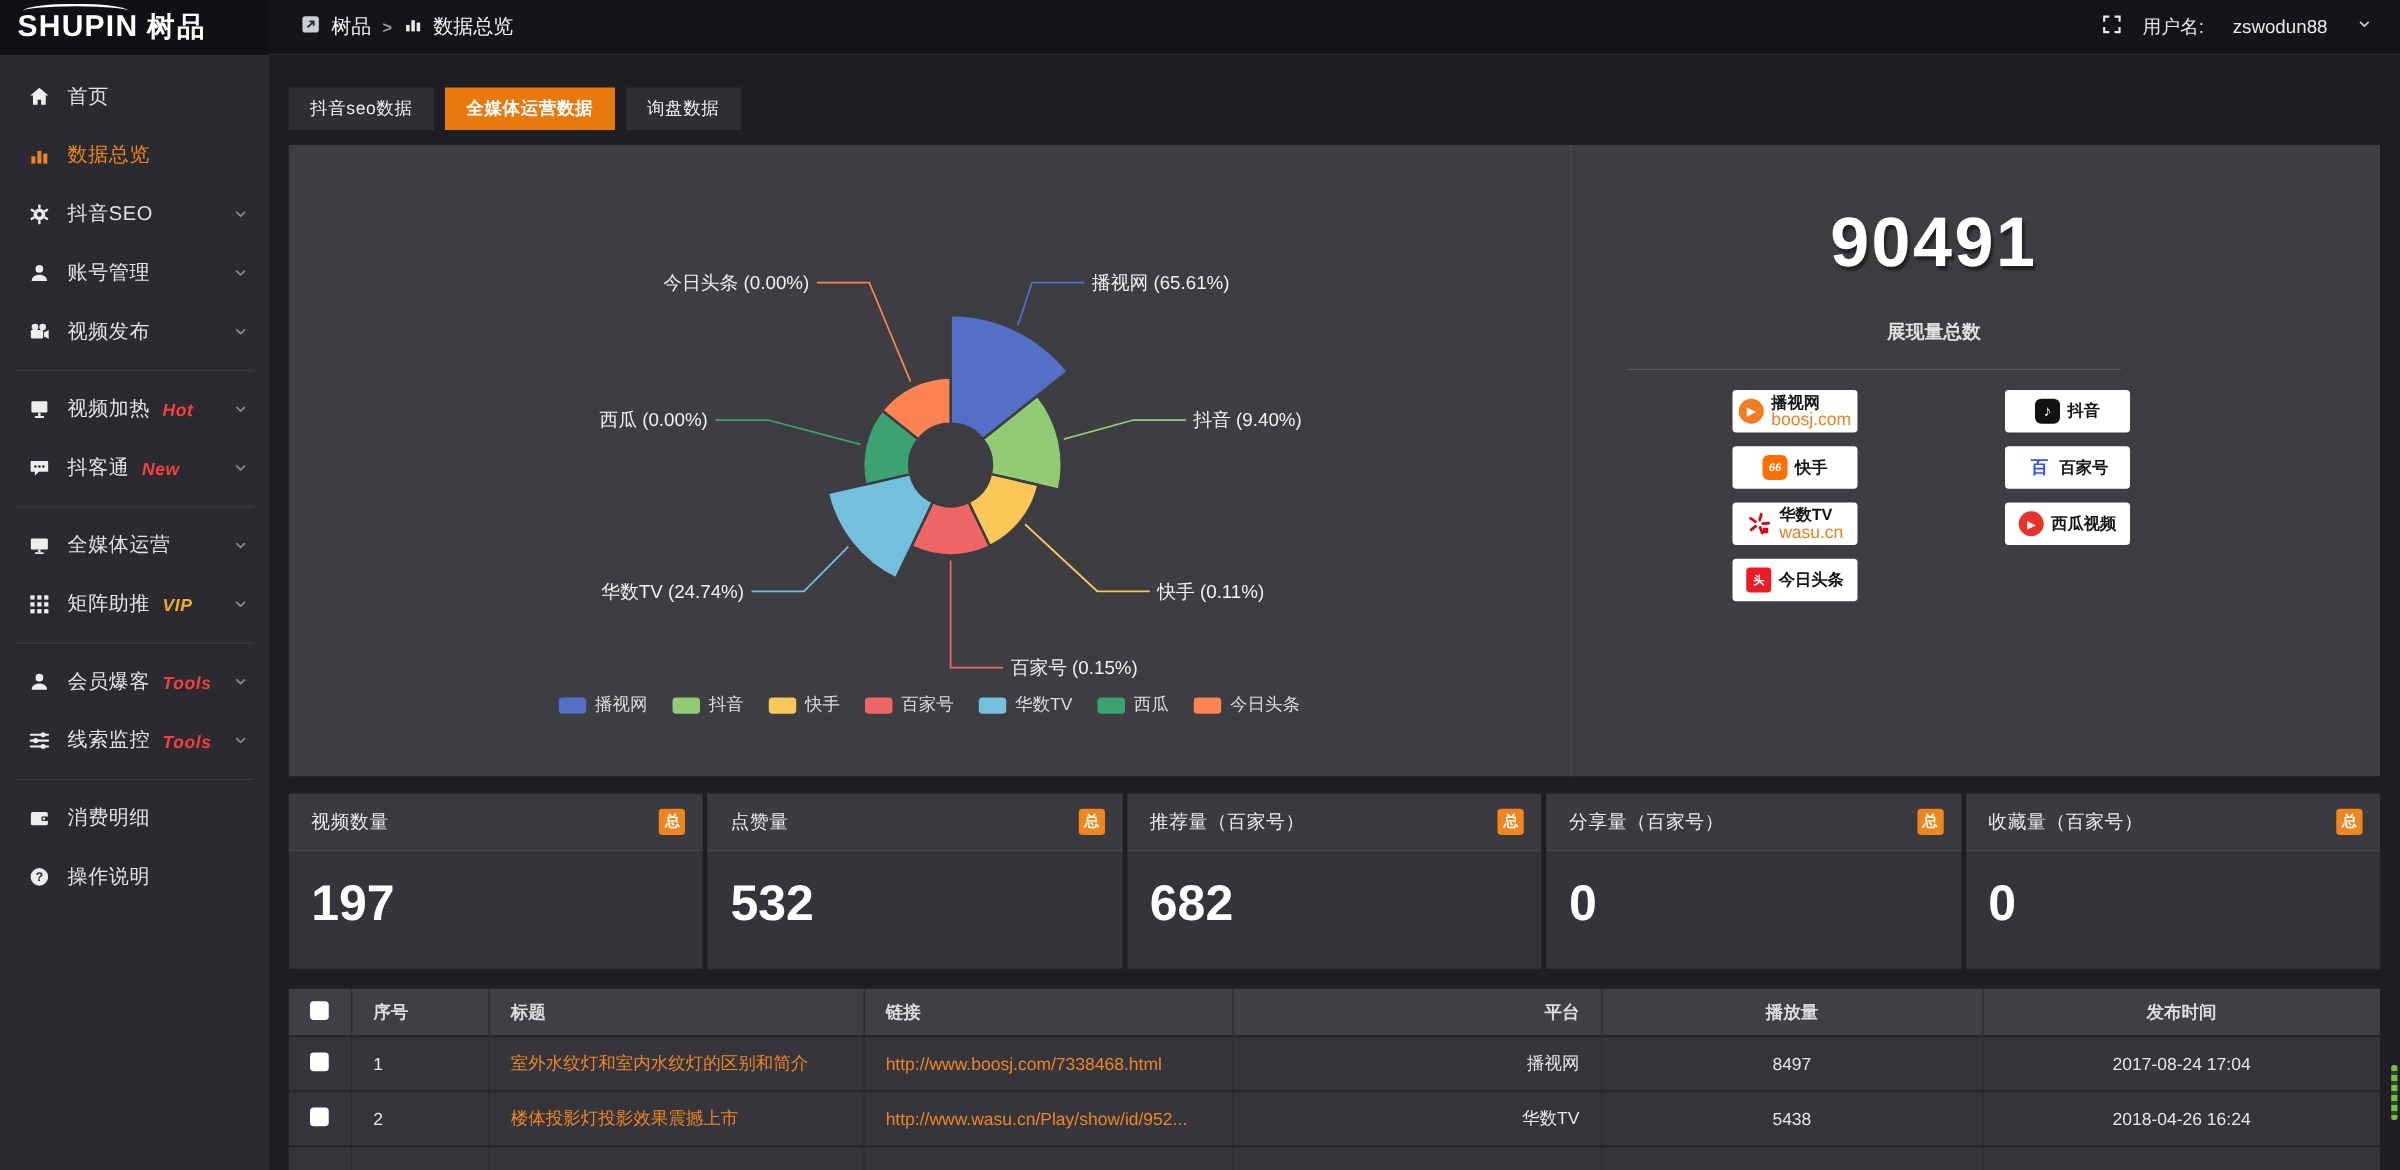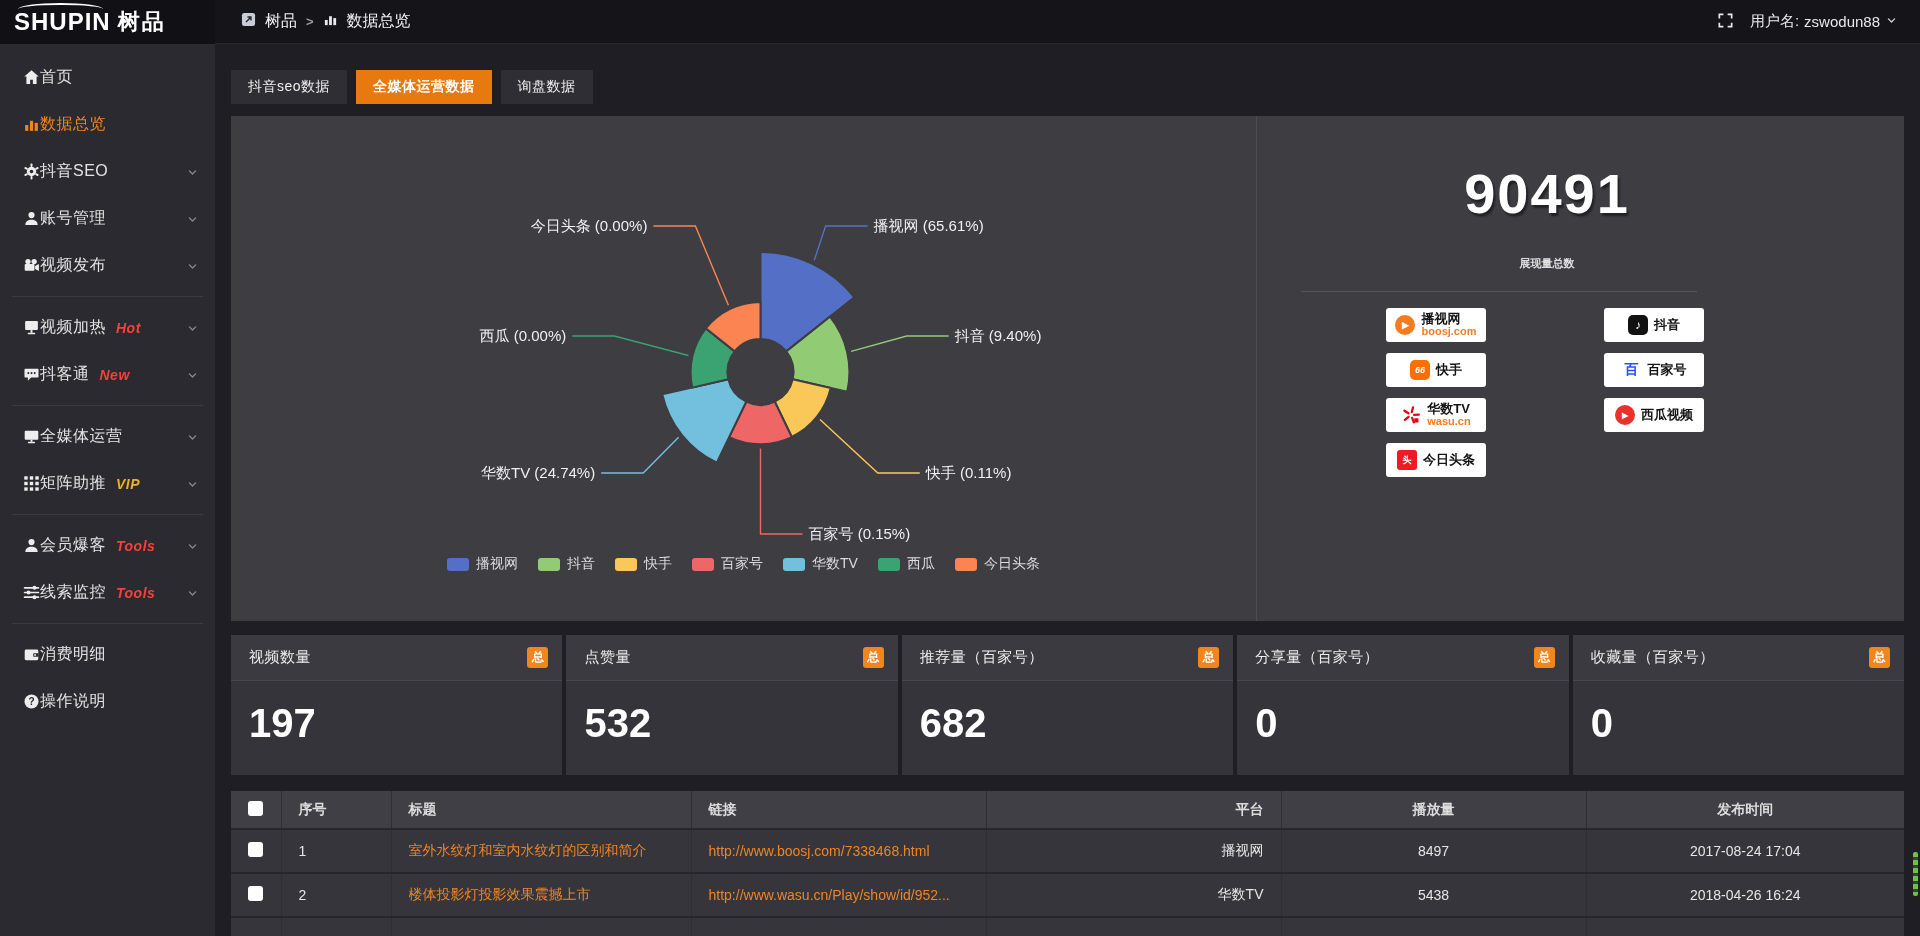--- a/index.html
+++ b/index.html
@@ -10,27 +10,27 @@
   .topbar { position:fixed; top:0; left:0; right:0; height:44px; background:#141419;
     display:flex; align-items:center; z-index:30; border-bottom:1px solid #26262b; }
   .logo-zone { width:215px; height:44px; background:#101015; display:flex; align-items:center; padding-left:14px; }
   .logo-en { position:relative; font-weight:800; font-size:24px; color:#fff; letter-spacing:1px; line-height:1; }
   .logo-en::before { content:""; position:absolute; top:-7px; left:4px; right:8px; height:10px;
     border-top:2.5px solid #fff; border-radius:50% 50% 0 0; }
   .logo-cn { font-size:22px; font-weight:800; color:#fff; margin-left:7px; letter-spacing:2px; }
   .crumb { display:flex; align-items:center; gap:9px; margin-left:26px; font-size:16px; color:#f2f2f2; }
   .crumb .sep { color:#9a9aa0; font-size:13px; font-weight:700; }
   .top-right { margin-left:auto; display:flex; align-items:center; gap:16px; padding-right:22px; font-size:15px; color:#e8e8e8; }
-  .userbox { display:flex; align-items:center; gap:5px; cursor:pointer; }
+  .userbox { display:flex; align-items:center; gap:23px; cursor:pointer; }
 
   
   .sidebar { position:fixed; top:44px; left:0; bottom:0; width:215px; background:#2a2a30; padding-top:10px; z-index:20; }
   .side-item { height:47px; display:flex; align-items:center; padding:0 16px 0 22px; cursor:pointer; }
   .s-ico { width:18px; height:18px; display:flex; align-items:center; justify-content:center; }
-  .s-label { font-size:16px; color:#e3e3e3; letter-spacing:0.5px; }
+  .s-label { font-size:16px; color:#e3e3e3; margin-left:14px; letter-spacing:0.5px; }
   .side-item.active .s-label { color:#f0861a; }
   .s-badge { font-size:14px; font-weight:800; font-style:italic; margin-left:10px; letter-spacing:0.5px; }
   .s-chev { margin-left:auto; width:13px; height:13px; opacity:0.75; }
   .side-div { height:1px; background:#3a3a41; margin:7px 12px; }
 
   
   .main { position:absolute; left:215px; top:44px; right:0; bottom:0; padding:26px 16px 0 16px; }
   .tabs { display:flex; gap:9px; }
   .tab { background:#2e2e34; color:#f0f0f0; font-size:14px; padding:8px 17px; border:none;
     cursor:pointer; font-family:inherit; letter-spacing:0.5px; }
@@ -42,31 +42,31 @@
   .chart-sec svg.pie { position:absolute; inset:0; width:100%; height:100%; }
   .legend { position:absolute; left:0; right:0; bottom:48px; display:flex; justify-content:center; gap:20px; }
   .lg-item { display:flex; align-items:center; gap:7px; cursor:pointer; }
   .lg-sw { width:22px; height:13px; border-radius:3px; }
   .lg-tx { font-size:14px; color:#dcdcdc; }
 
   .stats-sec { width:648px; border-left:1px solid #4c4c52; padding-top:50px; }
   .stats-inner { margin-left:40px; width:500px; }
   .big-num { text-align:center; font-size:56px; font-weight:800; color:#fff; letter-spacing:2px; line-height:1;
     text-shadow:2px 3px 2px rgba(0,0,0,0.45); }
-  .big-label { text-align:center; font-size:11px; font-weight:700; color:#e0e0e0; margin-top:34px; }
+  .big-label { text-align:center; font-size:15px; font-weight:700; color:#e0e0e0; margin-top:34px; }
   .stats-rule { border:none; border-top:1px solid #55555b; margin:20px 0 0 44px; width:396px; }
   .plat-label { font-size:15px; font-weight:700; color:#e8e8e8; margin:28px 0 0 44px; }
   .plat-grid { display:grid; grid-template-columns:218px 218px; grid-auto-flow:column; gap:11px 0; margin:16px 0 0 70px; }
   .pbadge { width:100px; height:34px; background:#fff; border-radius:3px; justify-self:center;
     display:flex; align-items:center; justify-content:center; gap:6px; padding:2px 4px; }
   .plogo { width:20px; height:20px; display:flex; align-items:center; justify-content:center; flex:none;
     border-radius:5px; font-weight:800; }
   .pname { display:flex; flex-direction:column; line-height:1.05; }
   .pn { font-size:13px; font-weight:800; color:#141414; white-space:nowrap; }
-  .psub { font-size:11px; font-weight:700; }
+  .psub { font-size:14px; font-weight:400; }
 
   
   .cards { display:flex; gap:4px; margin-top:14px; }
   .card { flex:1; background:#34343a; }
   .card-head { height:46px; background:#3a3a40; border-bottom:1px solid #47474d;
     display:flex; align-items:center; justify-content:space-between; padding:0 14px 0 18px; }
   .card-title { font-size:15px; color:#ececec; letter-spacing:0.5px; }
   .card-badge { width:21px; height:21px; background:#f0861d; color:#fff; border-radius:3px;
     font-size:12px; display:flex; align-items:center; justify-content:center; font-weight:700; cursor:pointer; }
   .card-body { padding:22px 18px 32px 18px; }

